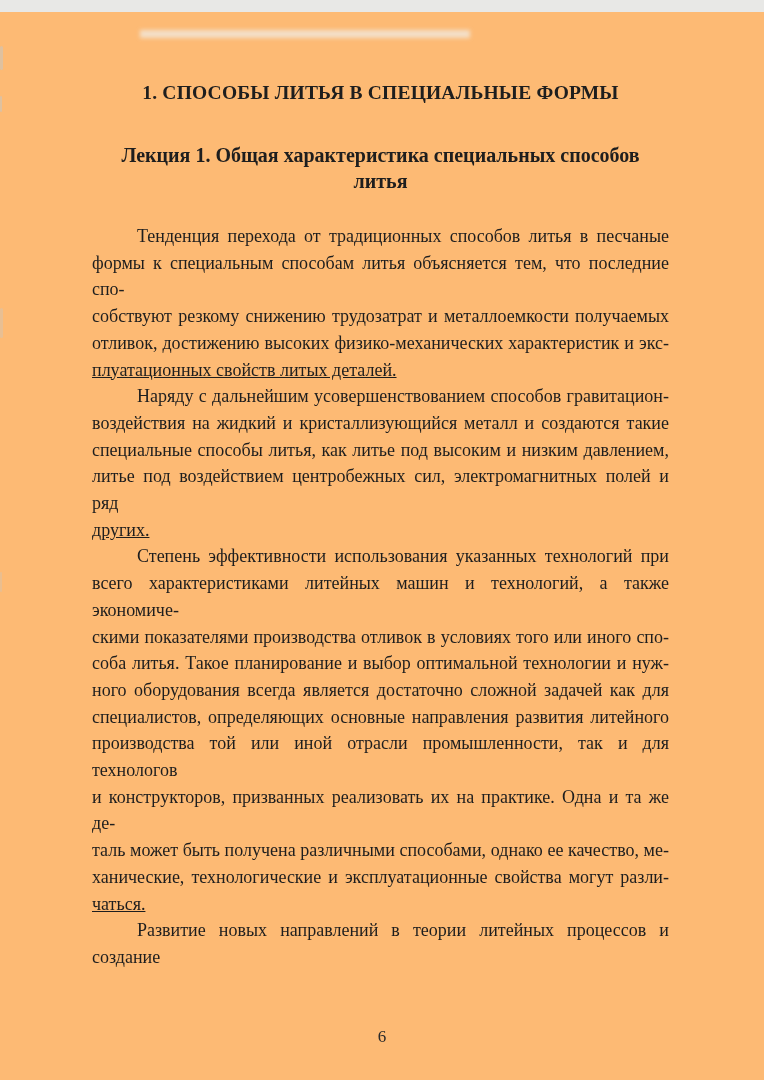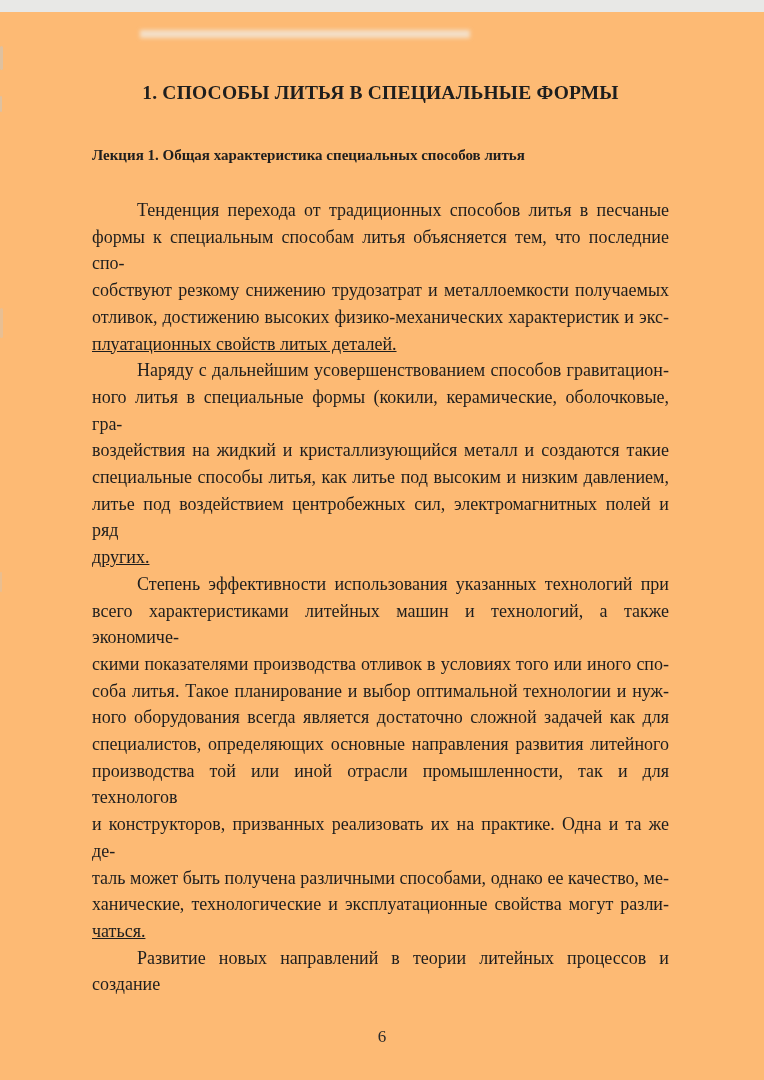--- a/index.html
+++ b/index.html
@@ -23,23 +23,24 @@
     margin: 0;
     padding-top: 68px;
     font-size: 19.5px;
     line-height: 26px;
     font-weight: bold;
     text-align: center;
     letter-spacing: 0.2px;
   }
   .lecture-heading {
     margin: 36px 0 0 0;
-    font-size: 15px;
+    font-size: 20px;
     line-height: 26px;
     font-weight: bold;
+    text-align: center;
   }
   .body-text {
     margin-top: 29px;
     font-size: 18px;
   }
   .para {
     margin: 0;
     padding: 0;
   }
   .line {
@@ -105,21 +106,20 @@
   <div class="body-text" id="body-paragraphs">
       <p class="para">
         <span class="line first">Тенденция перехода от традиционных способов литья в песчаные</span>
         <span class="line">формы к специальным способам литья объясняется тем, что последние спо-</span>
         <span class="line">собствуют резкому снижению трудозатрат и металлоемкости получаемых</span>
         <span class="line">отливок, достижению высоких физико-механических характеристик и экс-</span>
         <span class="line lastline">плуатационных свойств литых деталей.</span>
       </p>
       <p class="para">
         <span class="line first">Наряду с дальнейшим усовершенствованием способов гравитацион-</span>
-        <span class="line">ного литья в специальные формы (кокили, керамические, оболочковые, гра-</span>
         <span class="line">воздействия на жидкий и кристаллизующийся металл и создаются такие</span>
         <span class="line">специальные способы литья, как литье под высоким и низким давлением,</span>
         <span class="line">литье под воздействием центробежных сил, электромагнитных полей и ряд</span>
         <span class="line lastline">других.</span>
       </p>
       <p class="para">
         <span class="line first">Степень эффективности использования указанных технологий при</span>
         <span class="line">всего характеристиками литейных машин и технологий, а также экономиче-</span>
         <span class="line">скими показателями производства отливок в условиях того или иного спо-</span>
         <span class="line">соба литья. Такое планирование и выбор оптимальной технологии и нуж-</span>

